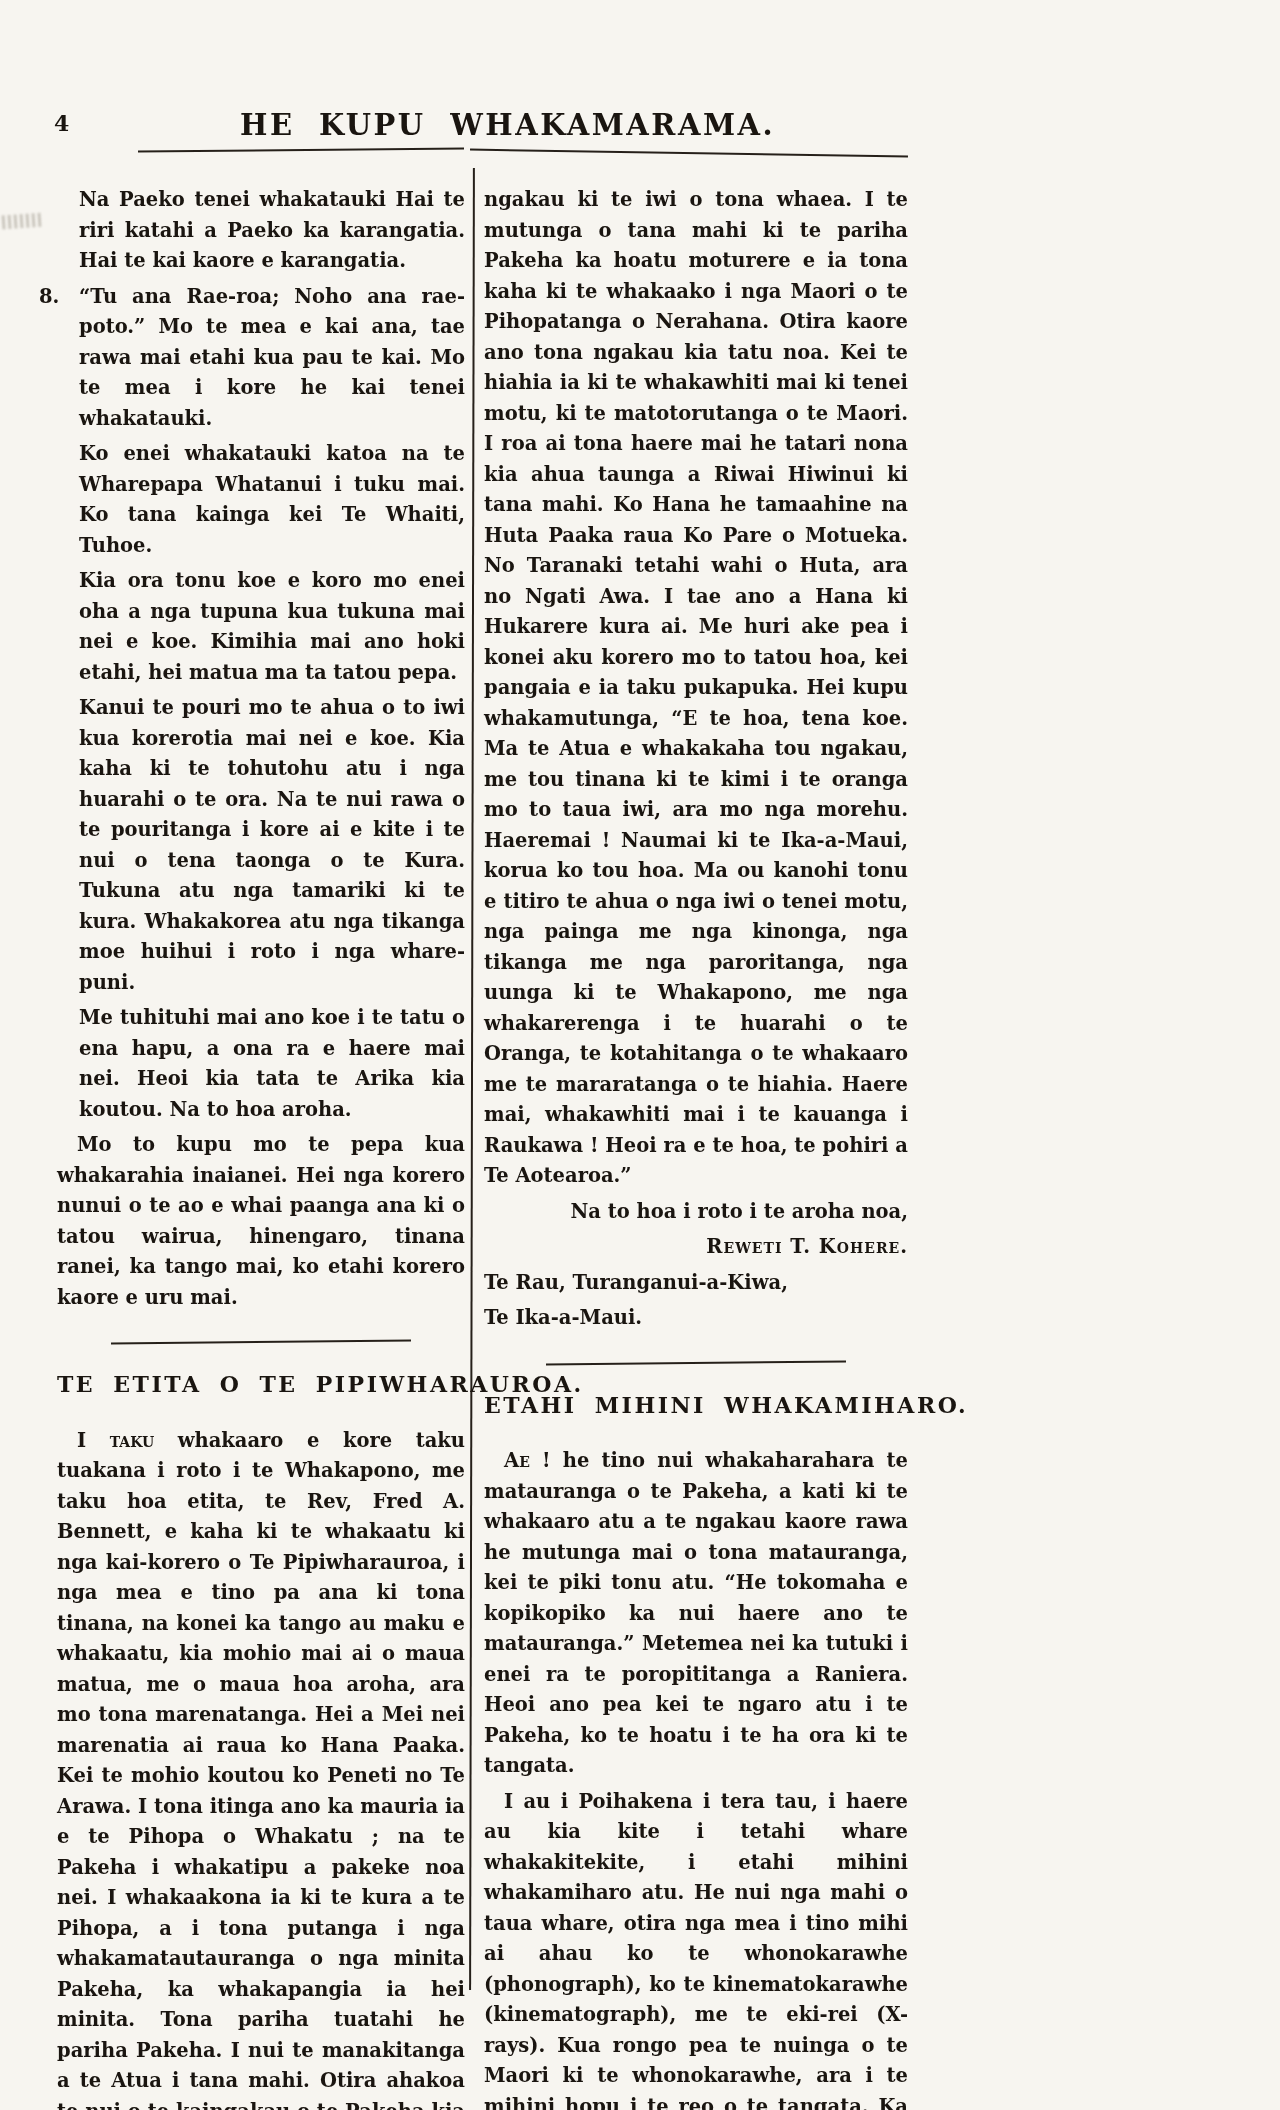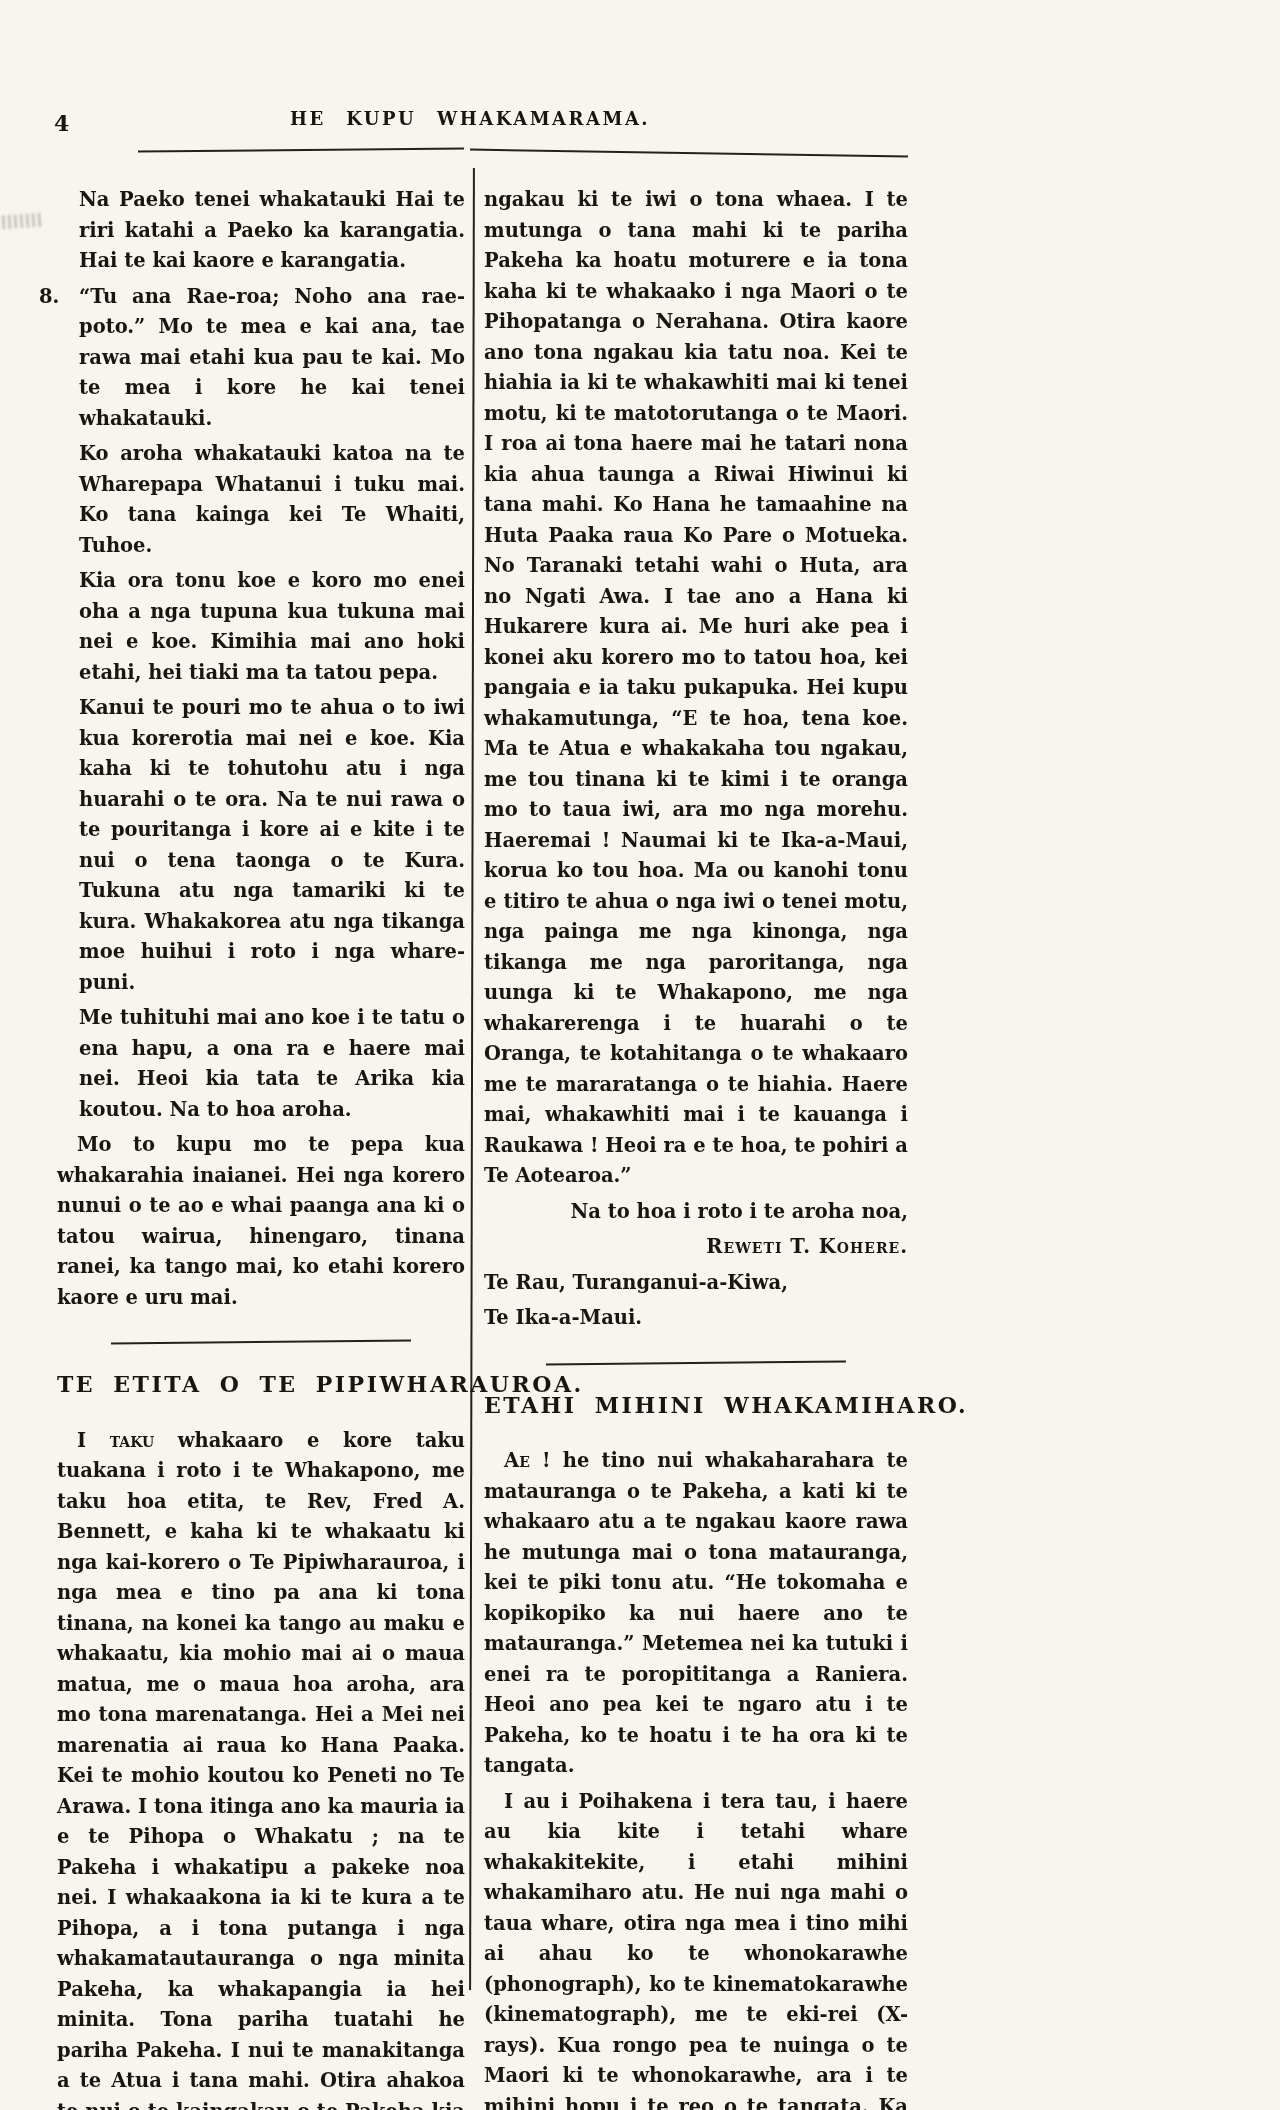--- a/index.html
+++ b/index.html
@@ -6,21 +6,21 @@
   .page{
     position:relative;width:1280px;height:2110px;margin:0 auto;
     background:#f7f5f0;
     font-family:"DejaVu Serif", serif;
     color:#1a1510;overflow:hidden;
   }
   
   .pageno{position:absolute;left:54px;top:110px;font-size:22px;font-weight:bold;}
   .masthead{
     position:absolute;left:240px;top:108px;width:460px;text-align:center;
-    font-size:18px;font-weight:bold;letter-spacing:2.5px;word-spacing:12px;white-space:nowrap;
+    font-size:29px;font-weight:bold;letter-spacing:2.5px;word-spacing:12px;white-space:nowrap;
   }
   .rule{position:absolute;height:2px;background:#26201a;}
   #rule-left{left:138px;top:149px;width:326px;transform:rotate(-0.5deg);}
   #rule-right{left:470px;top:152px;width:438px;transform:rotate(0.9deg);}
   #colrule{position:absolute;left:471px;top:168px;width:2px;height:1822px;background:#26201a;transform:rotate(0.12deg);}
 
   
   .col{
     position:absolute;top:185px;
     font-size:19.5px;line-height:30.5px;font-weight:bold;
@@ -74,22 +74,22 @@
   <div class="masthead">HE KUPU WHAKAMARAMA.</div>
   <div class="rule" id="rule-left"></div>
   <div class="rule" id="rule-right"></div>
   <div id="colrule"></div>
   <div class="smudge"></div>
 
   <div class="col" id="col-left">
     <div class="letter">
       <p class="indent2">Na Paeko tenei whakatauki Hai te riri katahi a Paeko ka karangatia. Hai te kai kaore e karangatia.</p>
       <p class="item8"><span class="num">8.</span><span>“Tu ana Rae-roa; Noho ana rae-poto.” Mo te mea e kai ana, tae rawa mai etahi kua pau te kai. Mo te mea i kore he kai tenei whakatauki.</span></p>
-      <p>Ko aroha whakatauki katoa na te Wharepapa Whatanui i tuku mai. Ko tana kainga kei Te Whaiti, Tuhoe.</p>
-      <p>Kia ora tonu koe e koro mo enei oha a nga tupuna kua tukuna mai nei e koe. Kimihia mai ano hoki etahi, hei tiaki ma ta tatou pepa.</p>
+      <p>Ko enei whakatauki katoa na te Wharepapa Whatanui i tuku mai. Ko tana kainga kei Te Whaiti, Tuhoe.</p>
+      <p>Kia ora tonu koe e koro mo enei oha a nga tupuna kua tukuna mai nei e koe. Kimihia mai ano hoki etahi, hei matua ma ta tatou pepa.</p>
       <p>Kanui te pouri mo te ahua o to iwi kua korerotia mai nei e koe. Kia kaha ki te tohutohu atu i nga huarahi o te ora. Na te nui rawa o te pouritanga i kore ai e kite i te nui o tena taonga o te Kura. Tukuna atu nga tamariki ki te kura. Whakakorea atu nga tikanga moe huihui i roto i nga whare-puni.</p>
       <p>Me tuhituhi mai ano koe i te tatu o ena hapu, a ona ra e haere mai nei. Heoi kia tata te Arika kia koutou. Na to hoa aroha.</p>
     </div>
     <p class="first-indent">Mo to kupu mo te pepa kua whakarahia inaianei. Hei nga korero nunui o te ao e whai paanga ana ki o tatou wairua, hinengaro, tinana ranei, ka tango mai, ko etahi korero kaore e uru mai.</p>
     <div class="divider"></div>
     <div class="heading">TE ETITA O TE PIPIWHARAUROA.</div>
     <p class="first-indent"><span class="lead">I taku</span><span> whakaaro e kore taku tuakana i roto i te Whakapono, me taku hoa etita, te Rev, Fred A. Bennett, e kaha ki te whakaatu ki nga kai-korero o Te Pipiwharauroa, i nga mea e tino pa ana ki tona tinana, na konei ka tango au maku e whakaatu, kia mohio mai ai o maua matua, me o maua hoa aroha, ara mo tona marenatanga. Hei a Mei nei marenatia ai raua ko Hana Paaka. Kei te mohio koutou ko Peneti no Te Arawa. I tona itinga ano ka mauria ia e te Pihopa o Whakatu ; na te Pakeha i whakatipu a pakeke noa nei. I whakaakona ia ki te kura a te Pihopa, a i tona putanga i nga whakamatautauranga o nga minita Pakeha, ka whakapangia ia hei minita. Tona pariha tuatahi he pariha Pakeha. I nui te manakitanga a te Atua i tana mahi. Otira ahakoa te nui o te kaingakau o te Pakeha kia ia, konohi tonu tona</span></p>
   </div>
 
   <div class="col" id="col-right">

